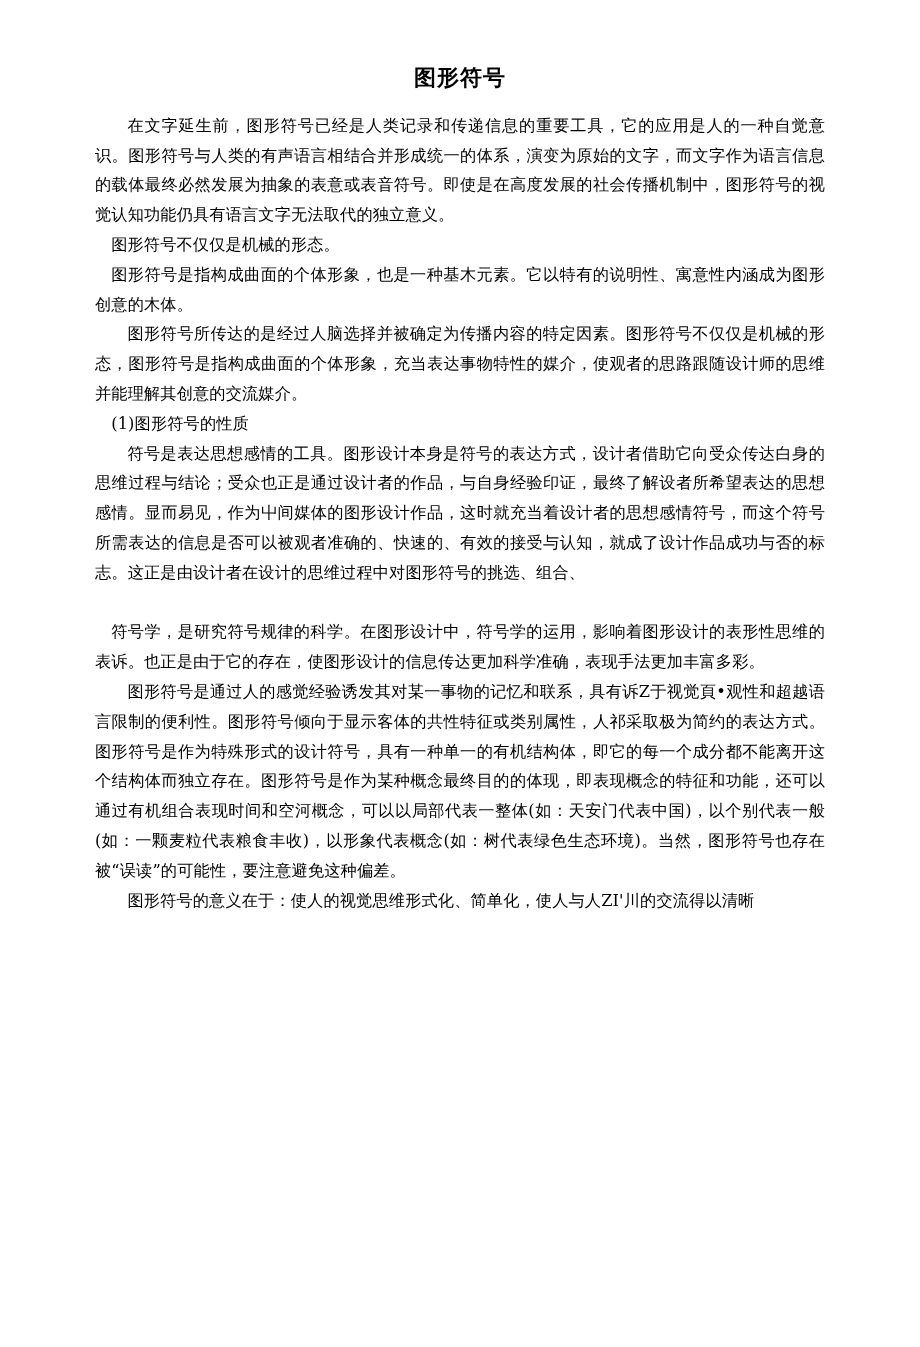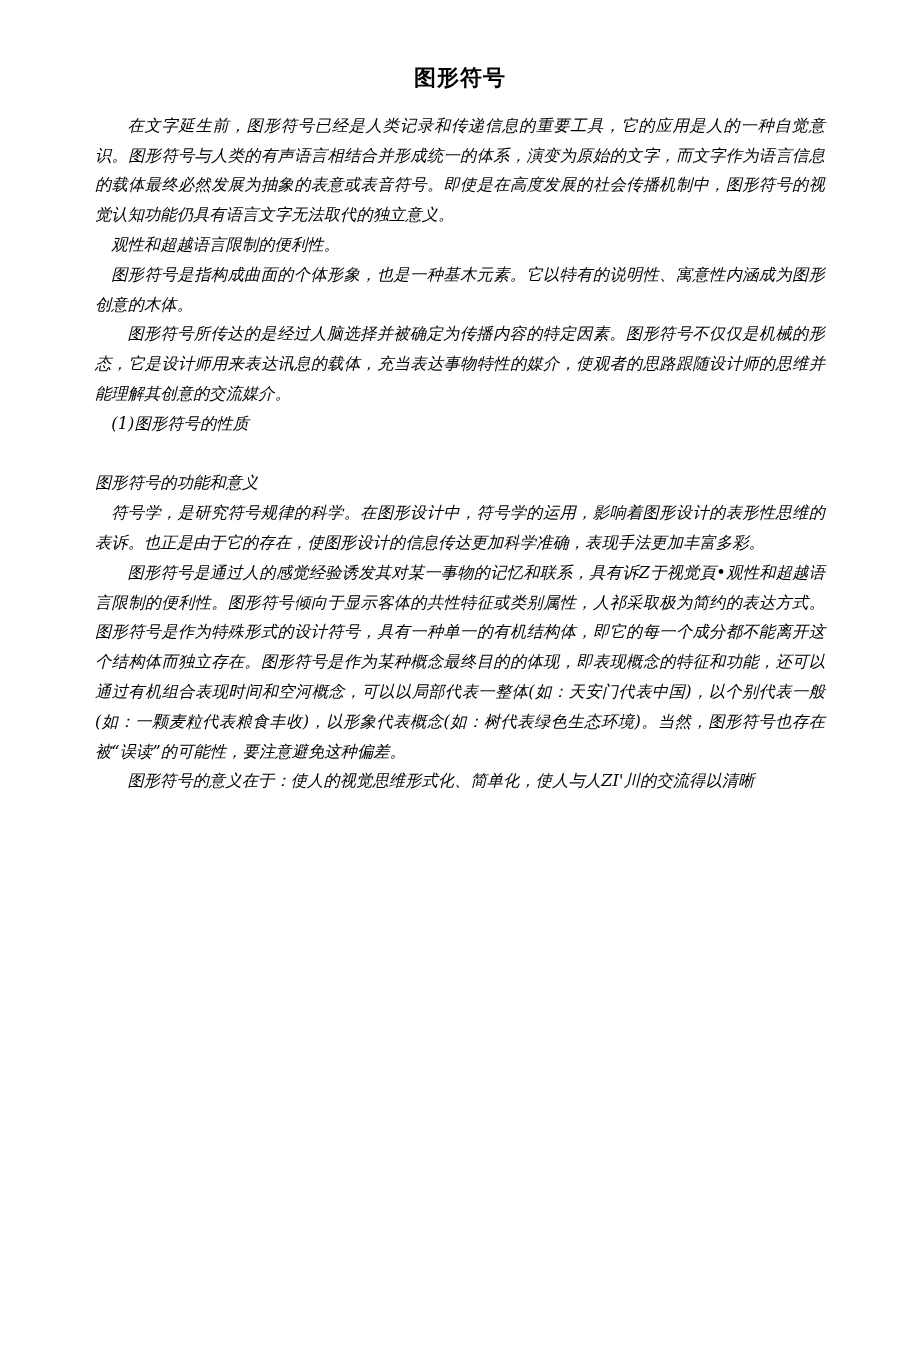--- a/index.html
+++ b/index.html
@@ -38,21 +38,20 @@
     line-height: 1.4;
   }
   .para {
     font-size: 16.2px;
     line-height: 29.8px;
     margin: 0;
     text-align: justify;
     text-justify: inter-ideograph;
     word-break: break-all;
     letter-spacing: 0.15px;
-    font-style: italic;
   }
   .indent-2 { text-indent: 2em; }
   .indent-1 { text-indent: 1em; }
   .indent-25 { text-indent: 2.6em; }
   .indent-0 { text-indent: 0; }
   .spacer {
     height: 29.8px;
   }
 </style>
 </head>
@@ -60,33 +59,33 @@
 
 <div class="page">
   <div class="content">
 
     <h1 class="doc-title">图形符号</h1>
 
     <p class="para indent-2">在文字延生前，图形符号已经是人类记录和传递信息的重要工具，它的应用是人的一种自觉意识。图形符号与人类的有声语言相结合并形成统一的体系，演变为原始的文字，而文字作为语言信息的载体最终必然发展为抽象的表意或表音符号。即使是在高度发展的社会传播机制中，图形符号的视觉认知功能仍具有语言文字无法取代的独立意义。</p>
 
 
 
-    <p class="para indent-1">观性和超越语言限制的便利性。</p>
+    <p class="para indent-1">图形符号不仅仅是机械的形态。</p>
 
     <p class="para indent-1">图形符号是指构成曲面的个体形象，也是一种基木元素。它以特有的说明性、寓意性内涵成为图形创意的木体。</p>
 
 
-    <p class="para indent-2">图形符号所传达的是经过人脑选择并被确定为传播内容的特定因素。图形符号不仅仅是机械的形态，它是设计师用来表达讯息的载体，充当表达事物特性的媒介，使观者的思路跟随设计师的思维并能理解其创意的交流媒介。</p>
+    <p class="para indent-2">图形符号所传达的是经过人脑选择并被确定为传播内容的特定因素。图形符号不仅仅是机械的形态，图形符号是指构成曲面的个体形象，充当表达事物特性的媒介，使观者的思路跟随设计师的思维并能理解其创意的交流媒介。</p>
 
     <p class="para indent-1">(1)图形符号的性质</p>
 
+    <p class="para indent-2">符号是表达思想感情的工具。图形设计本身是符号的表达方式，设计者借助它向受众传达白身的思维过程与结论；受众也正是通过设计者的作品，与自身经验印证，最终了解设者所希望表达的思想感情。显而易见，作为屮间媒体的图形设计作品，这时就充当着设计者的思想感情符号，而这个符号所需表达的信息是否可以被观者准确的、快速的、有效的接受与认知，就成了设计作品成功与否的标志。这正是由设计者在设计的思维过程中对图形符号的挑选、组合、</p>
 
     <div class="spacer"></div>
 
-    <p class="para indent-0">图形符号的功能和意义</p>
 
     <p class="para indent-1">符号学，是研究符号规律的科学。在图形设计中，符号学的运用，影响着图形设计的表形性思维的表诉。也正是由于它的存在，使图形设计的信息传达更加科学准确，表现手法更加丰富多彩。</p>
 
     <p class="para indent-2">图形符号是通过人的感觉经验诱发其对某一事物的记忆和联系，具有诉Z于视觉頁•观性和超越语言限制的便利性。图形符号倾向于显示客体的共性特征或类别属性，人祁采取极为简约的表达方式。图形符号是作为特殊形式的设计符号，具有一种单一的有机结构体，即它的每一个成分都不能离开这个结构体而独立存在。图形符号是作为某种概念最终目的的体现，即表现概念的特征和功能，还可以通过有机组合表现时间和空河概念，可以以局部代表一整体(如：天安门代表中国)，以个别代表一般(如：一颗麦粒代表粮食丰收)，以形象代表概念(如：树代表绿色生态环境)。当然，图形符号也存在被“误读”的可能性，要注意避免这种偏差。</p>
 
 
     <p class="para indent-2">图形符号的意义在于：使人的视觉思维形式化、简单化，使人与人ZI'川的交流得以清晰</p>
 
   </div>
 </div>

